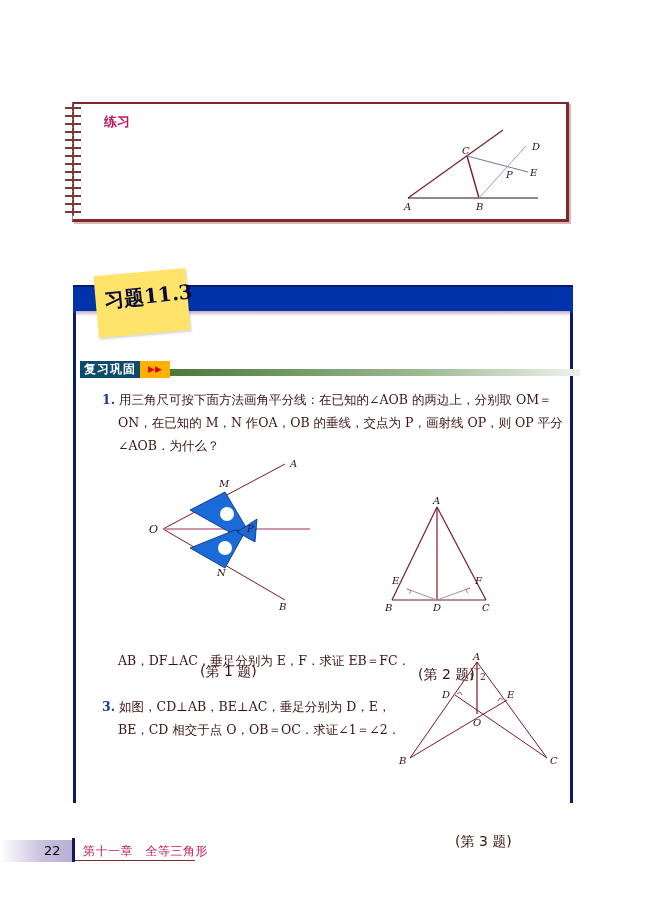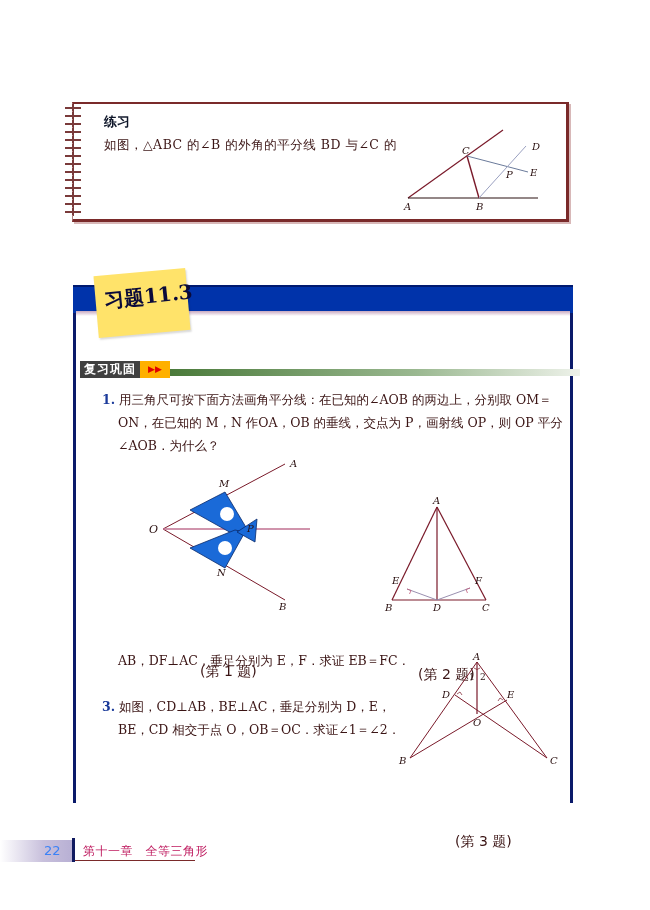--- a/index.html
+++ b/index.html
@@ -23,21 +23,21 @@
     }
     .ring::before {
       content: ""; position: absolute; left: 2px; top: 3px; width: 16px; height: 1.5px; background: #7a3a3a;
     }
     .ring::after {
       content: ""; position: absolute; left: 9px; top: 0px; width: 1.5px; height: 7px; background: #7a3a3a;
     }
     .spine { left: 73px; top: 104px; width: 1px; height: 112px; background: #7a3a3a; }
 
     .practice-title {
-      left: 104px; top: 113px; font-size: 13px; font-weight: bold; color: #0f172a;
+      left: 104px; top: 113px; font-size: 13px; font-weight: bold; color: #be185d;
       font-family: "DejaVu Sans", sans-serif;
     }
     .practice-text {
       left: 104px; top: 134px; width: 290px; font-size: 12.5px; line-height: 21px; color: #3a1414;
       letter-spacing: 0.5px;
     }
     .practice-text p { margin: 0; white-space: nowrap; }
 
     
     .ex-frame {
@@ -56,21 +56,21 @@
       left: 96px; top: 272px; width: 92px; height: 62px; background: #ffe36a;
       transform: rotate(-5deg); box-shadow: 1px 2px 2px rgba(0,0,0,0.15);
     }
     .sticky-text {
       left: 104px; top: 283px; font-size: 20px; font-weight: bold; color: #0a0a3a;
       transform: rotate(-6deg); letter-spacing: 0px; font-family: "DejaVu Serif", serif;
     }
 
     .review-bar { left: 80px; top: 361px; height: 17px; }
     .review-label {
-      position: absolute; left: 0; top: 0; height: 17px; width: 60px; background: #404040; color: #fff;
+      position: absolute; left: 0; top: 0; height: 17px; width: 60px; background: #0c4a6e; color: #fff;
       font-size: 12px; font-weight: bold; line-height: 17px; text-align: center;
       font-family: "DejaVu Sans", sans-serif; letter-spacing: 1px;
     }
     .review-arrows {
       position: absolute; left: 60px; top: 0; width: 30px; height: 17px; background: #ffb000; color: #e00000;
       font-size: 9px; line-height: 17px; text-align: center; font-family: "DejaVu Sans", sans-serif;
     }
     .review-line {
       position: absolute; left: 90px; top: 8px; width: 410px; height: 7px;
       background: linear-gradient(to right, #4a7a3a, #9ab890 60%, #eef2ea);
@@ -85,21 +85,21 @@
     .indent { padding-left: 16px; }
 
     .caption { font-size: 14px; color: #3a1414; font-family: "DejaVu Sans", sans-serif; margin-top: 43px; }
 
     
     .footer-band {
       left: 0; top: 840px; width: 72px; height: 22px;
       background: linear-gradient(to right, #ffffff, #c8c0dc 60%, #b8b0d4);
     }
     .page-num {
-      left: 44px; top: 843px; font-size: 13px; color: #3b82f6; font-family: "DejaVu Sans", sans-serif;
+      left: 44px; top: 843px; font-size: 13px; color: #000000; font-family: "DejaVu Sans", sans-serif;
     }
     .footer-bar { left: 72px; top: 838px; width: 3px; height: 24px; background: #101a60; }
     .chapter {
       left: 83px; top: 843px; font-size: 12px; color: #be185d; font-family: "DejaVu Sans", sans-serif;
       letter-spacing: 0.5px;
     }
     .footer-underline { left: 75px; top: 860px; width: 120px; height: 1px; background: #7a2a2a; }
 
     svg text { font-family: "DejaVu Serif", serif; font-style: italic; }
   </style>
@@ -120,21 +120,20 @@
   <div class="ring" style="top:64px"></div>
     <div class="ring" style="top:72px"></div>
   <div class="ring" style="top:80px"></div>
     <div class="ring" style="top:88px"></div>
   <div class="ring" style="top:96px"></div>
     <div class="ring" style="top:104px"></div>
 </div>
 
 <div class="abs practice-title">练习</div>
 <div class="abs practice-text">
-  <p>如图，△ABC 的∠B 的外角的平分线 BD 与∠C 的</p>
 </div>
 
 <svg class="abs" style="left:400px;top:128px" width="160" height="90">
   <line x1="8" y1="70" x2="103" y2="2" stroke="#7a1a2a" stroke-width="1.2"></line>
   <line x1="8" y1="70" x2="138" y2="70" stroke="#2a1010" stroke-width="1.2"></line>
   <line x1="67" y1="28" x2="79" y2="70" stroke="#7a1a2a" stroke-width="1.4"></line>
   <line x1="67" y1="28" x2="128" y2="44" stroke="#6a7a9a" stroke-width="1"></line>
   <line x1="79" y1="70" x2="126" y2="18" stroke="#9aa0c0" stroke-width="1"></line>
   <text x="62" y="26" font-size="10" fill="#2a1010">C</text>
   <text x="132" y="22" font-size="10" fill="#2a1010">D</text>

